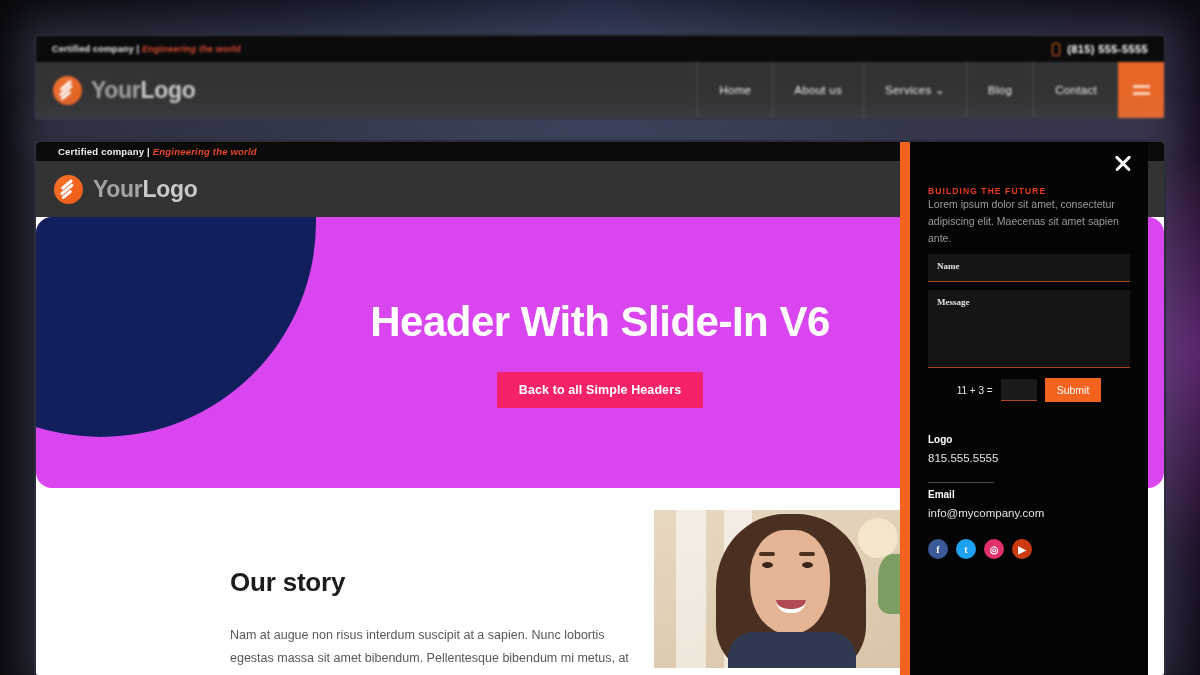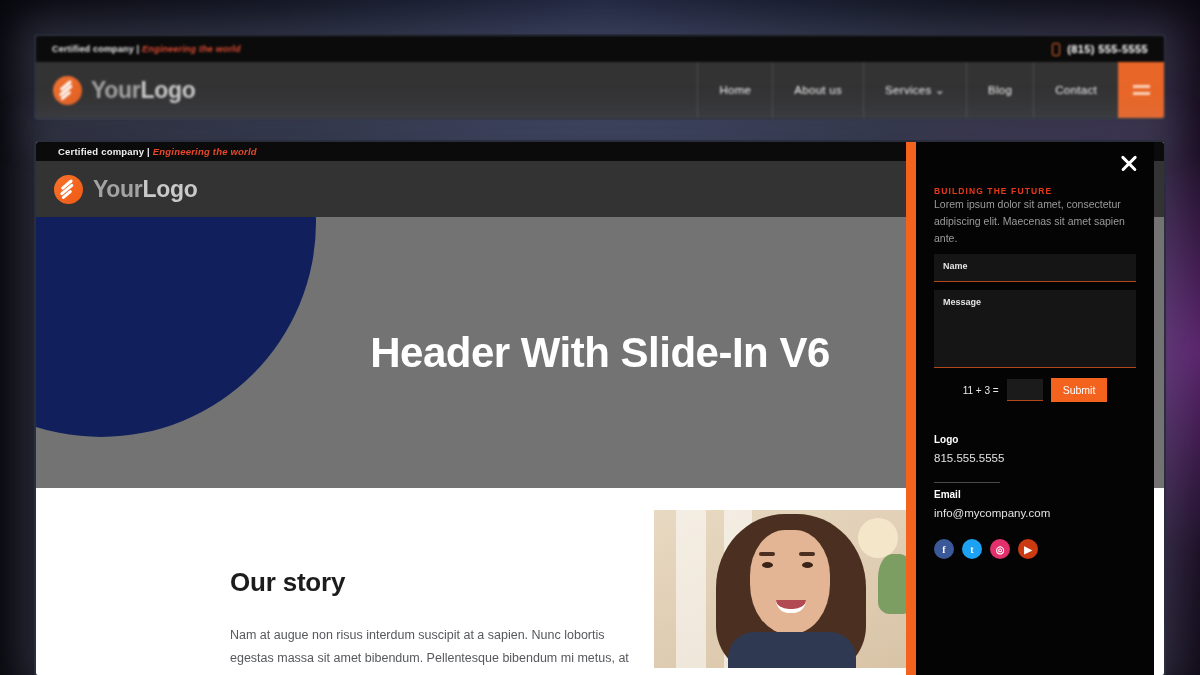--- a/index.html
+++ b/index.html
@@ -111,23 +111,23 @@
   .site-nav-item {
     display: flex; align-items: center; padding: 0 22px;
     font-size: 12.5px; color: #f4f4f4; letter-spacing: .2px;
     border-left: 1px solid #4c4c4c;
     white-space: nowrap;
   }
 
   
   .hero {
     position: relative; height: 271px; overflow: hidden;
-    background: #737373;
+    background: #d946ef;
     display: flex; flex-direction: column;
-    align-items: center; justify-content: center;
+    align-items: center; justify-content: center; border-radius: 16px;
   }
   .hero .deco-arc {
     position: absolute; left: -150px; top: -210px;
     width: 430px; height: 430px; border-radius: 50%;
     background: #11205c;
   }
   .hero-title {
     position: relative; z-index: 2;
     font-size: 42px; font-weight: bold; color: #fff;
     letter-spacing: -.5px; text-align: center;
@@ -196,21 +196,21 @@
     border-bottom: 4px solid #fff;
   }
   .photo-body {
     position: absolute; left: 74px; bottom: 0; width: 128px; height: 36px;
     border-radius: 26px 26px 0 0; background: #2f3a52;
   }
 
   
   #slide-panel {
     position: absolute;
-    right: 10px; top: 0; width: 248px; height: 533px;
+    right: 16px; top: 0; width: 248px; height: 533px;
     background: #040404;
     border-left: 10px solid #f4631e;
     padding: 16px 18px 0 18px;
     overflow: hidden;
   }
   .panel-close {
     position: absolute; right: 14px; top: 10px;
     width: 22px; height: 22px; cursor: pointer;
   }
   .panel-close:before, .panel-close:after {
@@ -230,21 +230,21 @@
     letter-spacing: -.2px;
   }
   .panel-desc {
     font-size: 10.5px; line-height: 1.6; color: #9b9b9b;
   }
   .field {
     margin-top: 8px; background: #151515;
     border-bottom: 1.6px solid #b4461c;
     padding: 7px 9px 6px 9px;
   }
-  .field .lbl { font-size: 9px; font-weight: bold; color: #e3e3e3; }
+  .field .lbl { font-size: 9px; font-weight: bold; color: #e3e3e3; font-family: Liberation Serif, serif; }
   .field.name-f, .field.email-f { height: 28px; }
   .field.msg-f { height: 78px; }
 
   .captcha-row {
     margin-top: 10px; display: flex; align-items: center;
     justify-content: center; gap: 8px;
   }
   .captcha-q { font-size: 10px; color: #e8e8e8; }
   .captcha-in {
     width: 36px; height: 22px; background: #1b1b1b;
@@ -326,20 +326,21 @@
         <div class="site-nav-item">Home</div>
         <div class="site-nav-item">About us</div>
         <div class="site-nav-item">Se</div>
       </div>
     </div>
 
     <div class="hero">
       <div class="deco-arc"></div>
 
       <h1 class="hero-title">Header With Slide-In V6</h1>
+      <button class="hero-btn">Back to all Simple Headers</button>
     </div>
 
     <div class="story">
       <div class="story-left">
         <h2 class="story-title">Our story</h2>
         <p class="story-body">Nam at augue non risus interdum suscipit at a sapien. Nunc lobortis egestas massa sit amet bibendum. Pellentesque bibendum mi metus, at commodo</p>
       </div>
       <div class="story-photo">
         <span class="photo-win-a"></span>
         <span class="photo-win-b"></span>

